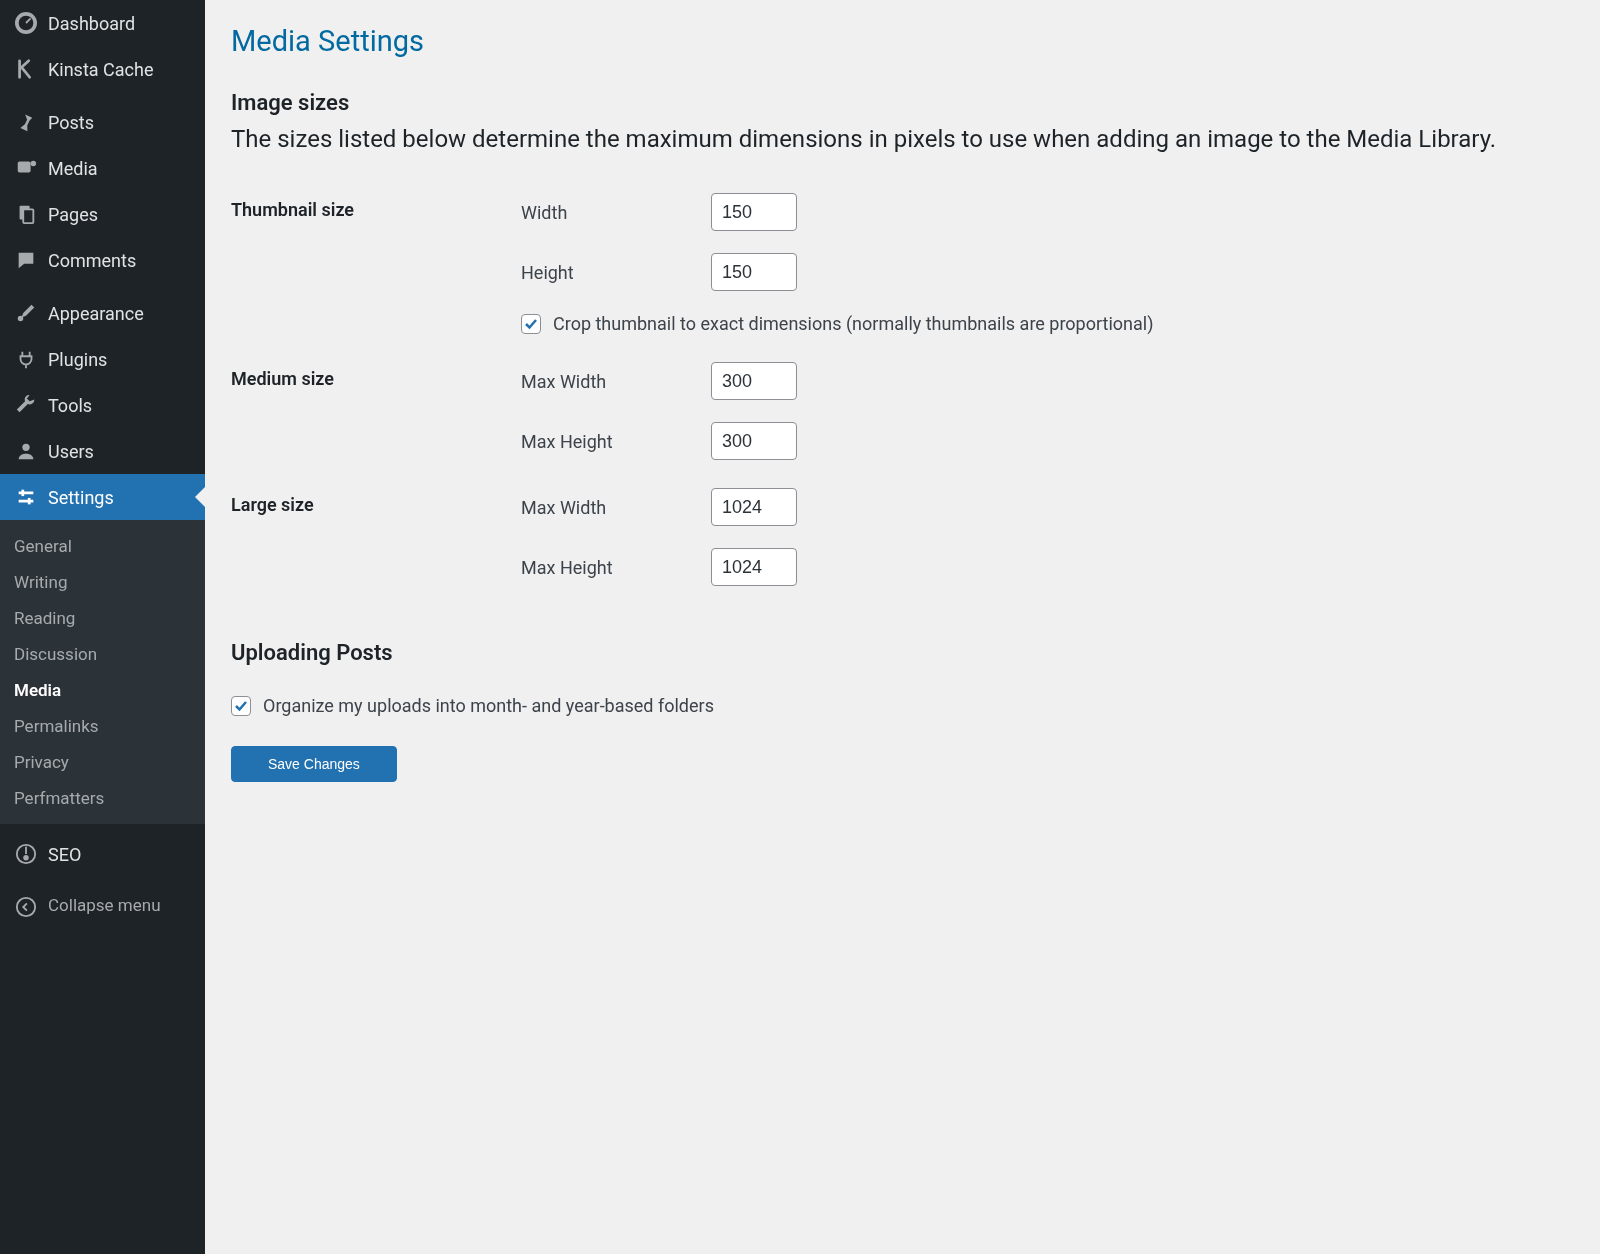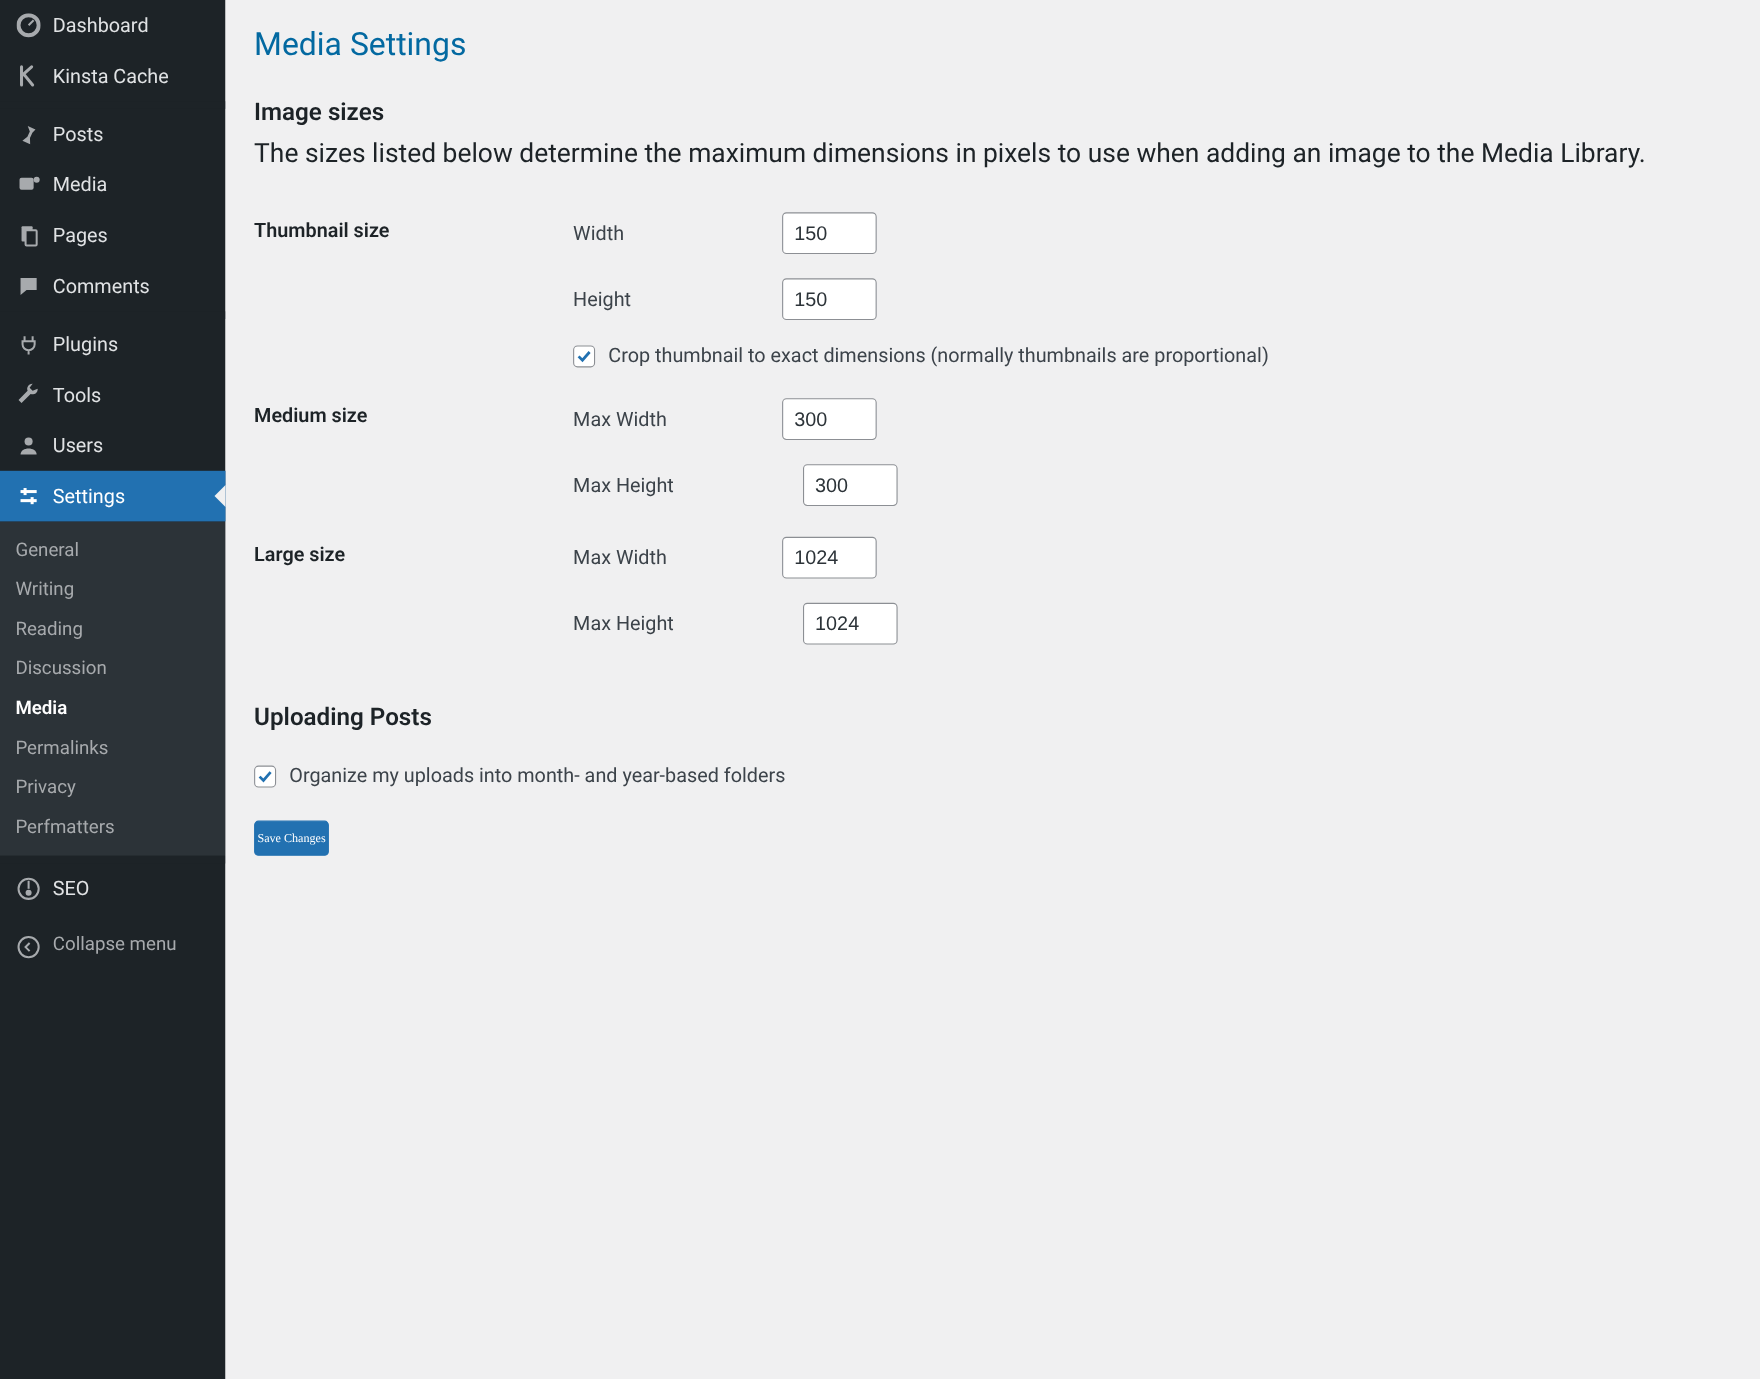--- a/index.html
+++ b/index.html
@@ -131,21 +131,21 @@
     padding: 14px 0 14px 0;
     vertical-align: top;
     font-size: 18px;
     color: #3c434a;
   }
   .field-row {
     display: flex;
     align-items: center;
     margin-bottom: 22px;
   }
-  .field-row:last-child { margin-bottom: 0; gap: 19px; }
+  .field-row:last-child { margin-bottom: 0; }
   .field-label {
     width: 190px;
     font-size: 18px;
     color: #3c434a;
   }
   .number-input {
     width: 86px;
     height: 38px;
     border: 1px solid #8c8f94;
     border-radius: 4px;
@@ -173,25 +173,24 @@
     justify-content: center;
     flex-shrink: 0;
   }
   .cbx svg { stroke: #2271b1; }
 
   .submit-row { margin-top: 30px; }
   .button-primary {
     background: #2271b1;
     border: 1px solid #2271b1;
     color: #fff;
-    font-size: 11px;
-    padding: 9px 2px;
+    font-size: 14px;
+    padding: 9px 36px;
     border-radius: 4px;
     cursor: pointer;
-    font-family: Liberation Serif, serif;
   }
 </style>
 </head>
 <body>
 
 <div class="sidebar">
 
   <div class="menu-item">
     <span class="icon">
       <svg width="22" height="22" viewBox="0 0 24 24" fill="#a7aaad">
@@ -246,20 +245,29 @@
     <span class="icon">
       <svg width="22" height="22" viewBox="0 0 24 24" fill="#a7aaad">
           <path d="M4 4h16v12H10l-6 5z"></path>
         </svg>
     </span>
     <span>Comments</span>
   </div>
 
   <div class="menu-separator"></div>
 
+  <div class="menu-item">
+    <span class="icon">
+      <svg width="22" height="22" viewBox="0 0 24 24" fill="#a7aaad">
+          <path d="M18 3l3 3-9 9-5 2 2-5z"></path>
+          <circle cx="6" cy="18" r="3"></circle>
+        </svg>
+    </span>
+    <span>Appearance</span>
+  </div>
 
   <div class="menu-item">
     <span class="icon">
       <svg width="22" height="22" viewBox="0 0 24 24" fill="#a7aaad">
           <path d="M8 4v5m8-5v5M6 9h12v3a6 6 0 01-6 6 6 6 0 01-6-6z M12 18v4" stroke="#a7aaad" stroke-width="2" fill="none"></path>
         </svg>
     </span>
     <span>Plugins</span>
   </div>
 

